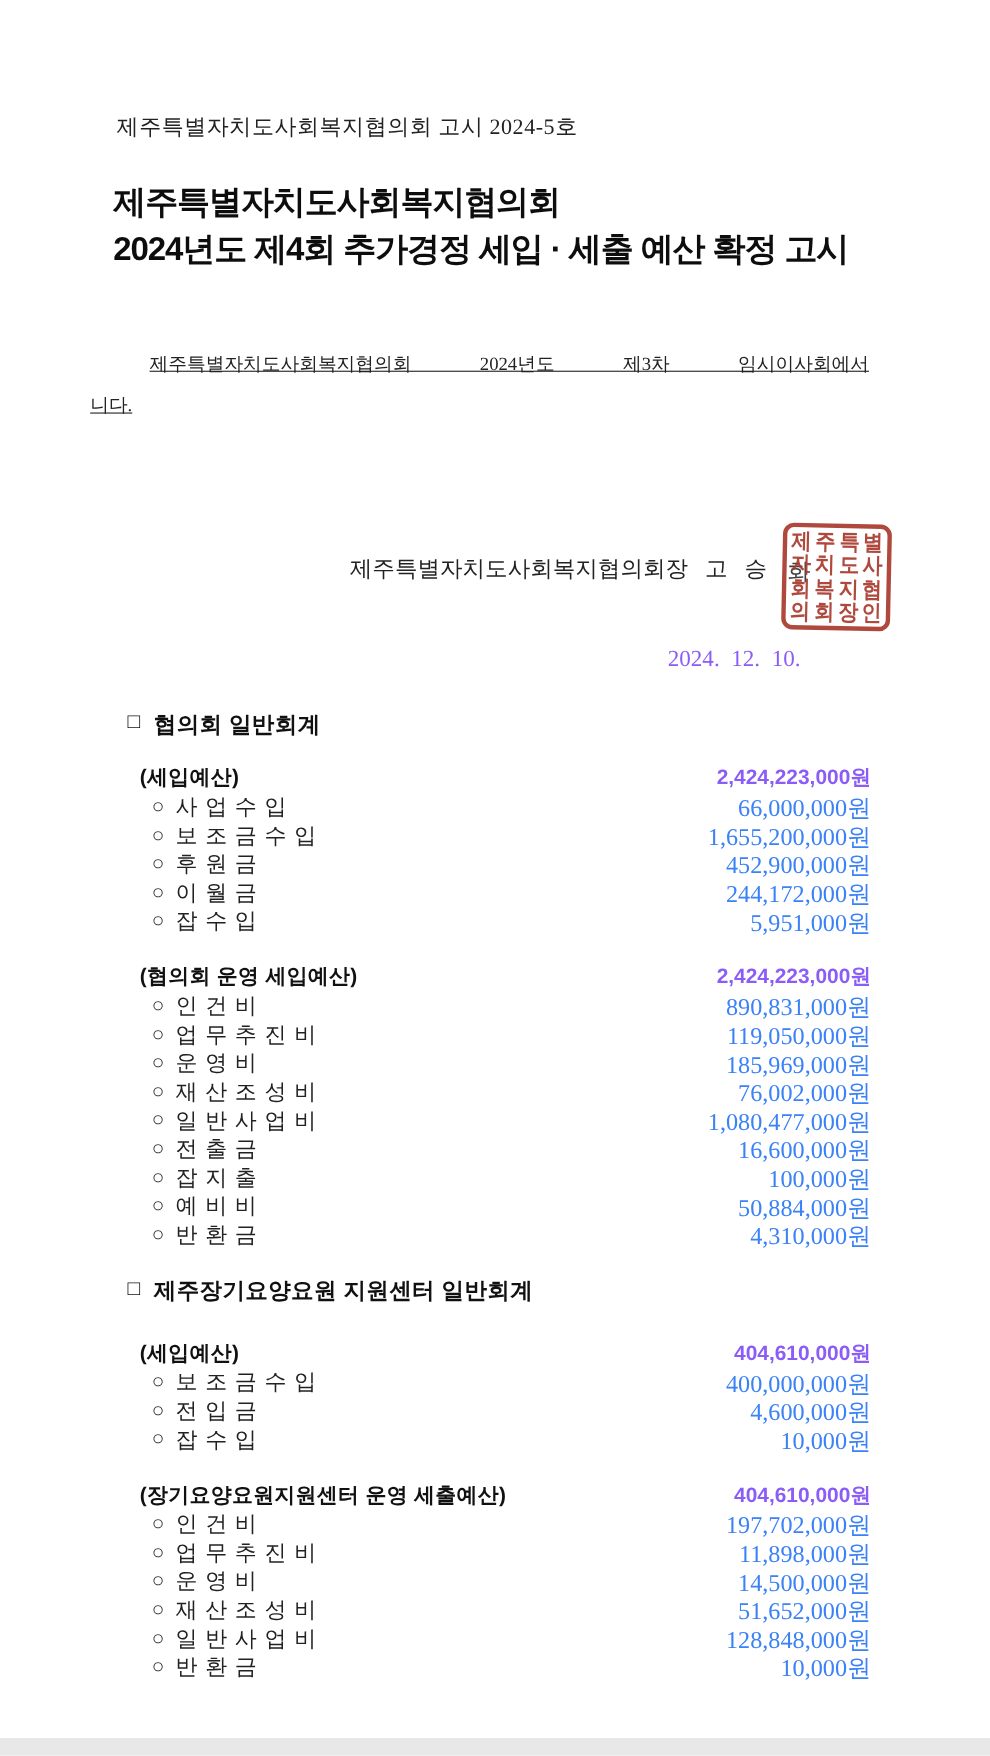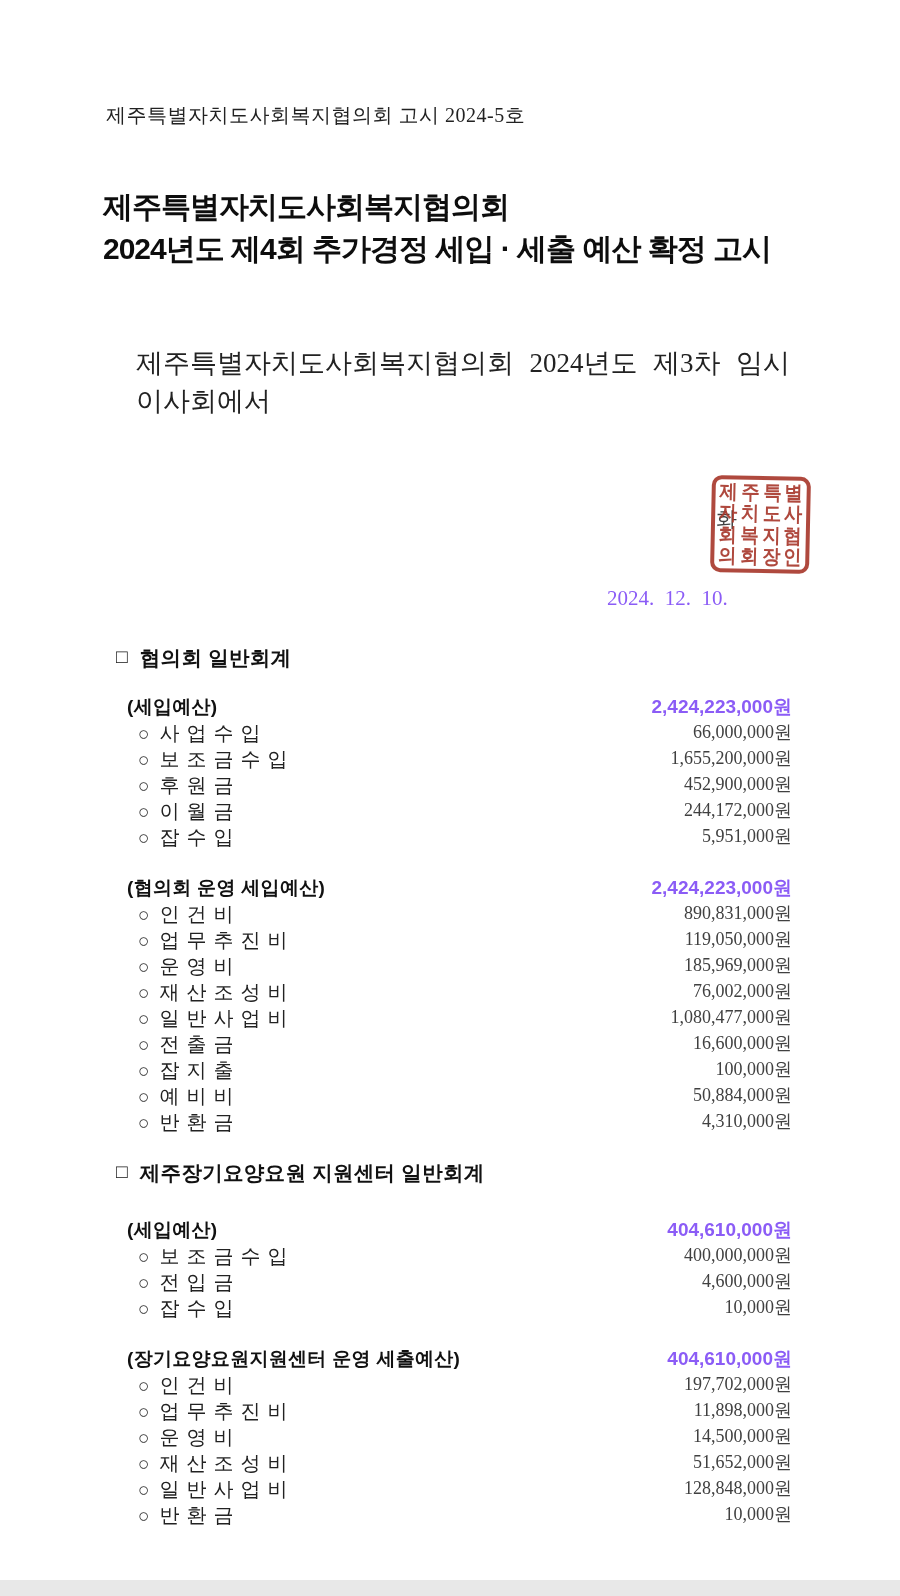--- a/index.html
+++ b/index.html
@@ -6,28 +6,28 @@
   .page {
     position:relative; width:900px; height:1580px; margin:0 auto;
     background:#ffffff; overflow:hidden;
     font-family:"Liberation Serif","DejaVu Serif",serif; color:#1f1f1f;
   }
   .notice-number {
     position:absolute; left:106px; top:102px;
     font-size:20px; letter-spacing:0.5px; color:#222;
   }
   .doc-title {
-    position:absolute; left:103px; top:186px;
+    position:absolute; left:103px; top:164px;
     font-family:"Liberation Sans","DejaVu Sans",sans-serif;
     font-weight:900; color:#0d0d0d; letter-spacing:-1px;
   }
   .doc-title .t-line { font-size:30px; line-height:42px; }
   .body-par {
-    position:absolute; left:82px; top:345px; width:708px;
-    font-size:27px; color:#222;
+    position:absolute; left:82px; top:312px; width:708px;
+    font-size:17px; color:#222;text-decoration:underline;
   }
   .body-line { line-height:37.5px; text-align:justify; text-align-last:justify; }
   .body-line.first { padding-left:54px; }
   .body-line.last  { text-align-last:left; }
   .signature {
     position:absolute; left:318px; top:503px;
     font-size:20.5px; white-space:pre; color:#222;
   }
   .name-last {
     position:absolute; left:716px; top:505px; font-size:21px; color:#222; z-index:1;
@@ -69,38 +69,40 @@
   }
   .row.header-row .value {
     font-family:"Liberation Sans","DejaVu Sans",sans-serif;
     font-weight:800; font-size:19px; color:#8b5cf6;
   }
   .row.item-row .label {
     font-size:20px; padding-left:22px; color:#222;
     display:flex; align-items:center; gap:10px; letter-spacing:1px;
   }
   .row.item-row .bullet { font-size:19px; letter-spacing:0; color:#333; }
-  .row.item-row .value { font-size:18px; color:#404040; }
+  .row.item-row .value { font-size:22px; color:#3b82f6; }
 </style>
 </head>
 <body>
 
 <div class="page">
 
   <div class="notice-number">제주특별자치도사회복지협의회 고시 2024-5호</div>
 
   <div class="doc-title">
     <div class="t-line">제주특별자치도사회복지협의회</div>
     <div class="t-line">2024년도 제4회 추가경정 세입 · 세출 예산 확정 고시</div>
   </div>
 
   <div class="body-par">
     <div class="body-line first">제주특별자치도사회복지협의회  2024년도  제3차  임시이사회에서</div>
+    <div class="body-line last">니다.</div>
   </div>
 
+  <div class="signature">제주특별자치도사회복지협의회장   고   승</div>
   <div class="name-last">화</div>
 
   <div class="stamp">
       <span>제</span>
       <span>주</span>
       <span>특</span>
       <span>별</span>
       <span>자</span>
       <span>치</span>
       <span>도</span>

